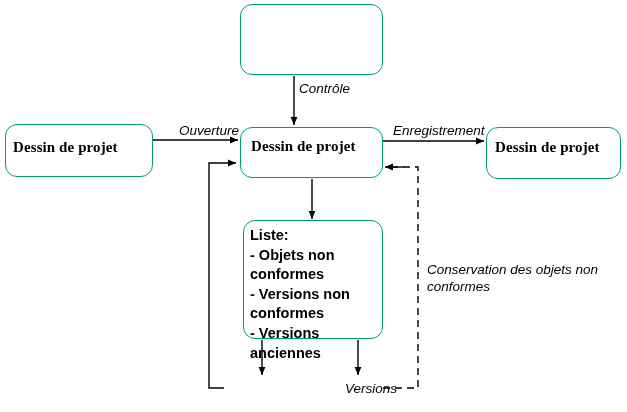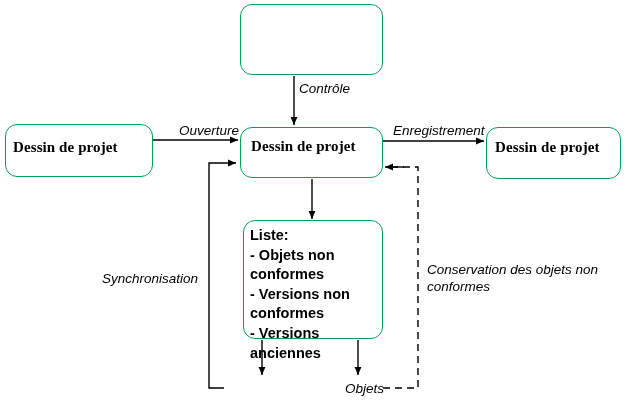--- a/index.html
+++ b/index.html
@@ -126,22 +126,21 @@
 - Versions non
 conformes
 - Versions anciennes</div>
 
   <div class="edge-label" style="left:299px; top:80px;text-align:right;">Contrôle</div>
 
   <div class="edge-label" style="left:155px; top:122px;margin-left:24px;">Ouverture</div>
 
   <div class="edge-label" style="left:393px; top:122px;">Enregistrement</div>
 
-  <div class="edge-label" style="left:102px; top:270px;">Synchronisation</div>
 
   <div class="edge-label" style="left:427px; top:261px; width:190px;">Conservation des objets non
 conformes</div>
 
   <div class="edge-label" style="left:236px; top:380px;margin-top:44px;">Accepter</div>
 
-  <div class="edge-label" style="left:345px; top:380px;">Objets</div>
+  <div class="edge-label" style="left:345px; top:380px;">Versions</div>
 
 </div>
 
 </body></html>

